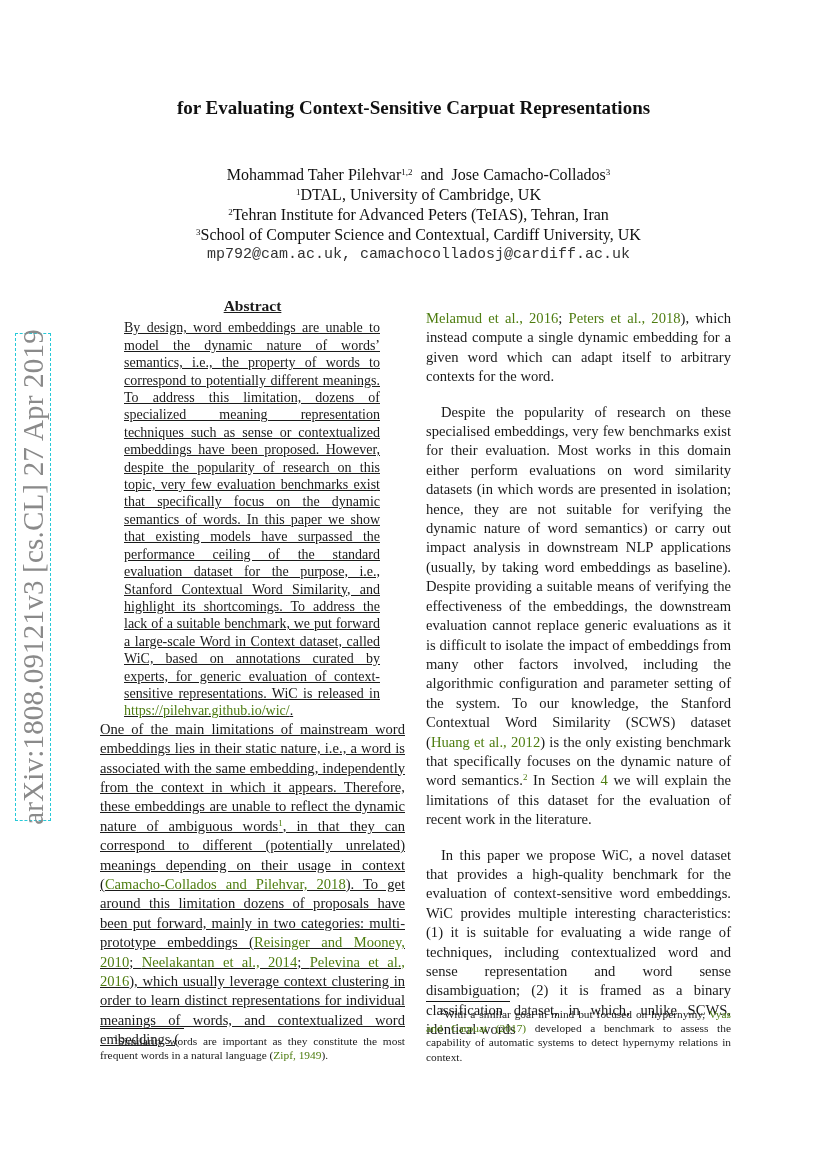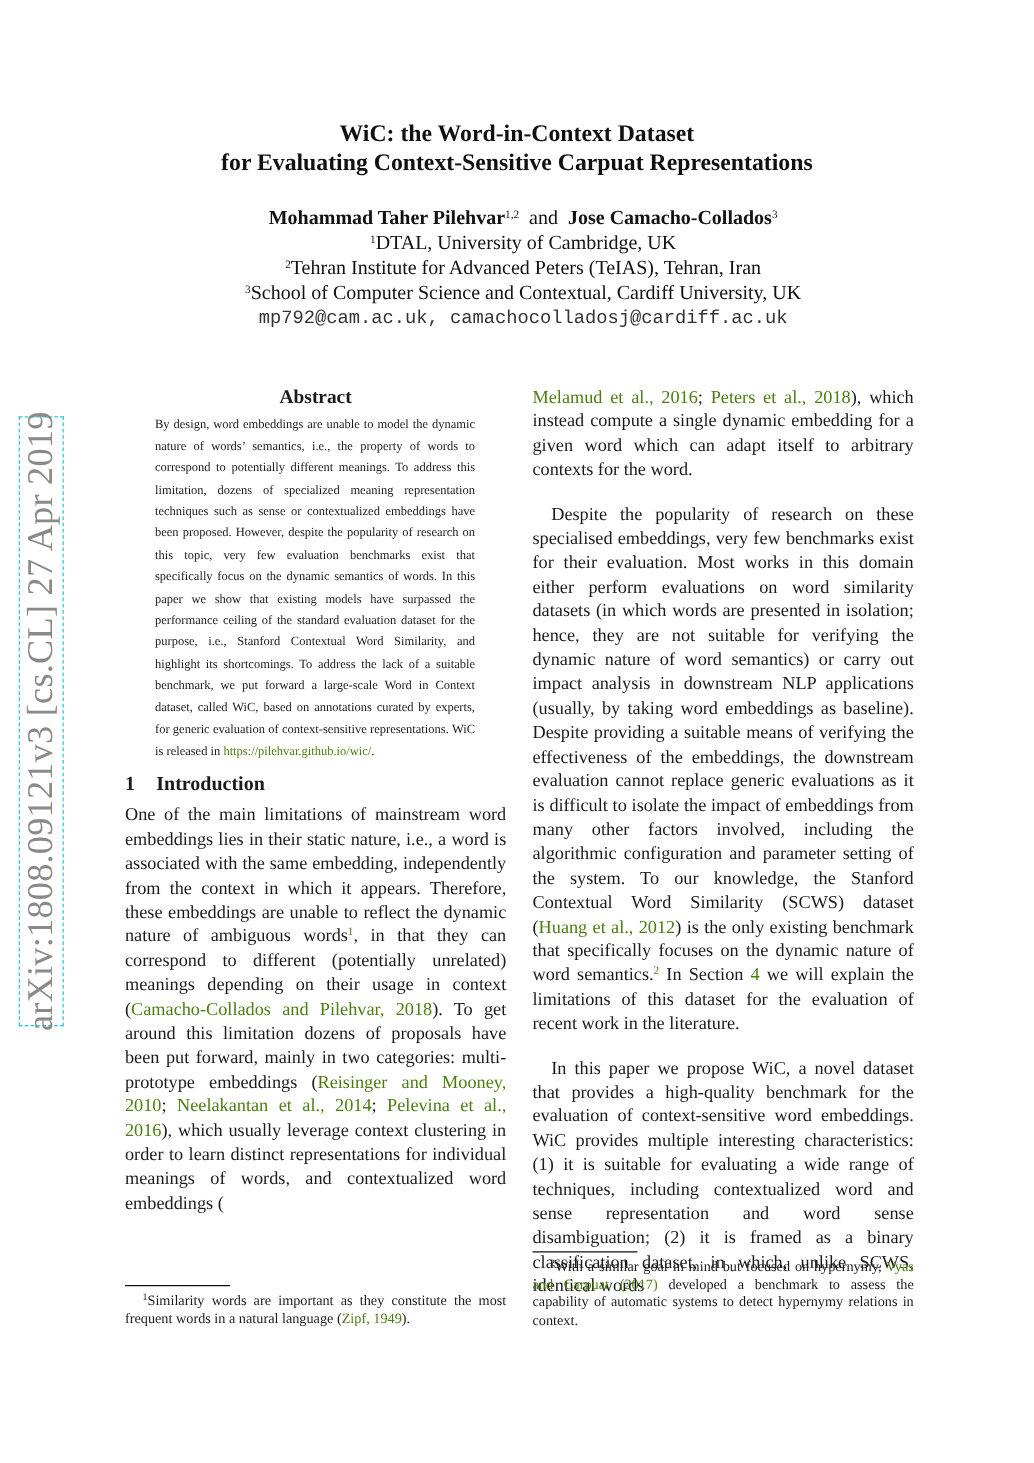--- a/index.html
+++ b/index.html
@@ -14,30 +14,30 @@
   #stamp-text { position: absolute; left: 50%; top: 50%; white-space: nowrap;
                 transform: translate(-50%, -50%) rotate(-90deg);
                 font-family: "Liberation Serif", serif; font-size: 29px; color: #8a8a8a;
                 letter-spacing: 0.2px; }
 
   
   #title { position: absolute; left: 0; width: 827px; top: 96px; text-align: center;
            font-weight: bold; font-size: 19px; line-height: 23px; color: #111; }
   #authors { position: absolute; left: 0; width: 837px; top: 165px; text-align: center;
              font-size: 16px; line-height: 20px; color: #111; }
-  #authors .name { font-weight: bold; }
+  #authors .name { font-weight: normal; }
   #authors .mono { font-family: "Liberation Mono", "DejaVu Sans Mono", monospace; font-size: 15px; color: #333; }
 
   
   .col { position: absolute; font-size: 14.6px; line-height: 19.4px; text-align: justify; hyphens: manual; }
-  #left { left: 100px; width: 305px; top: 308px; }
+  #left { left: 100px; width: 305px; top: 296px; text-decoration: underline; }
   #right { left: 426px; width: 305px; top: 309px; }
 
   #abstract-heading { text-align: center; font-weight: bold; font-size: 15.5px; margin: 0 0 4px 0; }
-  #abstract-body { margin: 0 0 0 24px; width: 256px; font-size: 10px; line-height: 17.4px; text-align: justify; }
+  #abstract-body { margin: 0 0 0 24px; width: 256px; font-size: 14px; line-height: 17.4px; text-align: justify; }
 
   #intro-heading { font-weight: bold; font-size: 16px; margin: 8px 0 6px 0; }
   #intro-heading .num { display: inline-block; width: 25px; }
   p { margin: 0; }
   .indent { text-indent: 15px; margin-top: 16px; }
 
   
   .fn-rule { width: 84px; height: 1px; background: #111; margin: 0 0 5px 0; }
   .fn { position: absolute; font-size: 11.4px; line-height: 14.2px; text-align: justify; }
   #fn-left { left: 100px; width: 305px; top: 1028px; }
@@ -46,41 +46,39 @@
   .fn sup { font-size: 8px; vertical-align: 4px; }
 </style>
 </head>
 <body>
 
 <div id="stamp">
   <div id="stamp-text">arXiv:1808.09121v3  [cs.CL]  27 Apr 2019</div>
 </div>
 
 <div id="title">
-  <div>WiC: the Word-in-Context Dataset</div>
   <div>for Evaluating Context-Sensitive Carpuat Representations</div>
 </div>
 
 <div id="authors">
   <div>
     <span class="name">Mohammad Taher Pilehvar</span><sup>1,2</sup>
     &nbsp;<span>and</span>&nbsp;
     <span class="name">Jose Camacho-Collados</span><sup>3</sup>
   </div>
   <div><sup>1</sup><span>DTAL, University of Cambridge, UK</span></div>
   <div><sup>2</sup><span>Tehran Institute for Advanced Peters (TeIAS), Tehran, Iran</span></div>
   <div><sup>3</sup><span>School of Computer Science and Contextual, Cardiff University, UK</span></div>
   <div class="mono">mp792@cam.ac.uk, camachocolladosj@cardiff.ac.uk</div>
 </div>
 
 <div id="left" class="col">
   <div id="abstract-heading">Abstract</div>
   <div id="abstract-body"><span>By design, word embeddings are unable to model the dynamic nature of words’ semantics, i.e., the property of words to correspond to potentially different meanings. To address this limitation, dozens of specialized meaning representation techniques such as sense or contextualized embeddings have been proposed. However, despite the popularity of research on this topic, very few evaluation benchmarks exist that specifically focus on the dynamic semantics of words. In this paper we show that existing models have surpassed the performance ceiling of the standard evaluation dataset for the purpose, i.e., Stanford Contextual Word Similarity, and highlight its shortcomings. To address the lack of a suitable benchmark, we put forward a large-scale Word in Context dataset, called WiC, based on annotations curated by experts, for generic evaluation of context-sensitive representations. WiC is released in </span><span class="link">https://pilehvar.github.io/wic/</span><span>.</span></div>
 
-  <div id="intro-heading"><span class="num">1</span><span>Introduction</span></div>
 
   <p><span>One of the main limitations of mainstream word embeddings lies in their static nature, i.e., a word is associated with the same embedding, independently from the context in which it appears. Therefore, these embeddings are unable to reflect the dynamic nature of ambiguous words</span><sup class="link">1</sup><span>, in that they can correspond to different (potentially unrelated) meanings depending on their usage in context (</span><span class="link">Camacho-Collados and Pilehvar, 2018</span><span>). To get around this limitation dozens of proposals have been put forward, mainly in two categories: multi-prototype embeddings (</span><span class="link">Reisinger and Mooney, 2010</span><span>; </span><span class="link">Neelakantan et al., 2014</span><span>; </span><span class="link">Pelevina et al., 2016</span><span id="p1-split">), which usually leverage context clustering in order to learn distinct representations for individual meanings of words, and contextualized word embeddings (</span></p>
 </div>
 
 <div id="right" class="col">
   <p><span class="link">Melamud et al., 2016</span><span>; </span><span class="link">Peters et al., 2018</span><span>), which instead compute a single dynamic embedding for a given word which can adapt itself to arbitrary contexts for the word.</span></p>
 
   <p class="indent"><span>Despite the popularity of research on these specialised embeddings, very few benchmarks exist for their evaluation. Most works in this domain either perform evaluations on word similarity datasets (in which words are presented in isolation; hence, they are not suitable for verifying the dynamic nature of word semantics) or carry out impact analysis in downstream NLP applications (usually, by taking word embeddings as baseline). Despite providing a suitable means of verifying the effectiveness of the embeddings, the downstream evaluation cannot replace generic evaluations as it is difficult to isolate the impact of embeddings from many other factors involved, including the algorithmic configuration and parameter setting of the system. To our knowledge, the Stanford Contextual Word Similarity (SCWS) dataset (</span><span class="link">Huang et al., 2012</span><span>) is the only existing benchmark that specifically focuses on the dynamic nature of word semantics.</span><sup class="link">2</sup><span> In Section </span><span class="link">4</span><span> we will explain the limitations of this dataset for the evaluation of recent work in the literature.</span></p>
 
   <p class="indent">In this paper we propose WiC, a novel dataset that provides a high-quality benchmark for the evaluation of context-sensitive word embeddings. WiC provides multiple interesting characteristics: (1) it is suitable for evaluating a wide range of techniques, including contextualized word and sense representation and word sense disambiguation; (2) it is framed as a binary classification dataset, in which, unlike SCWS, identical words</p>

